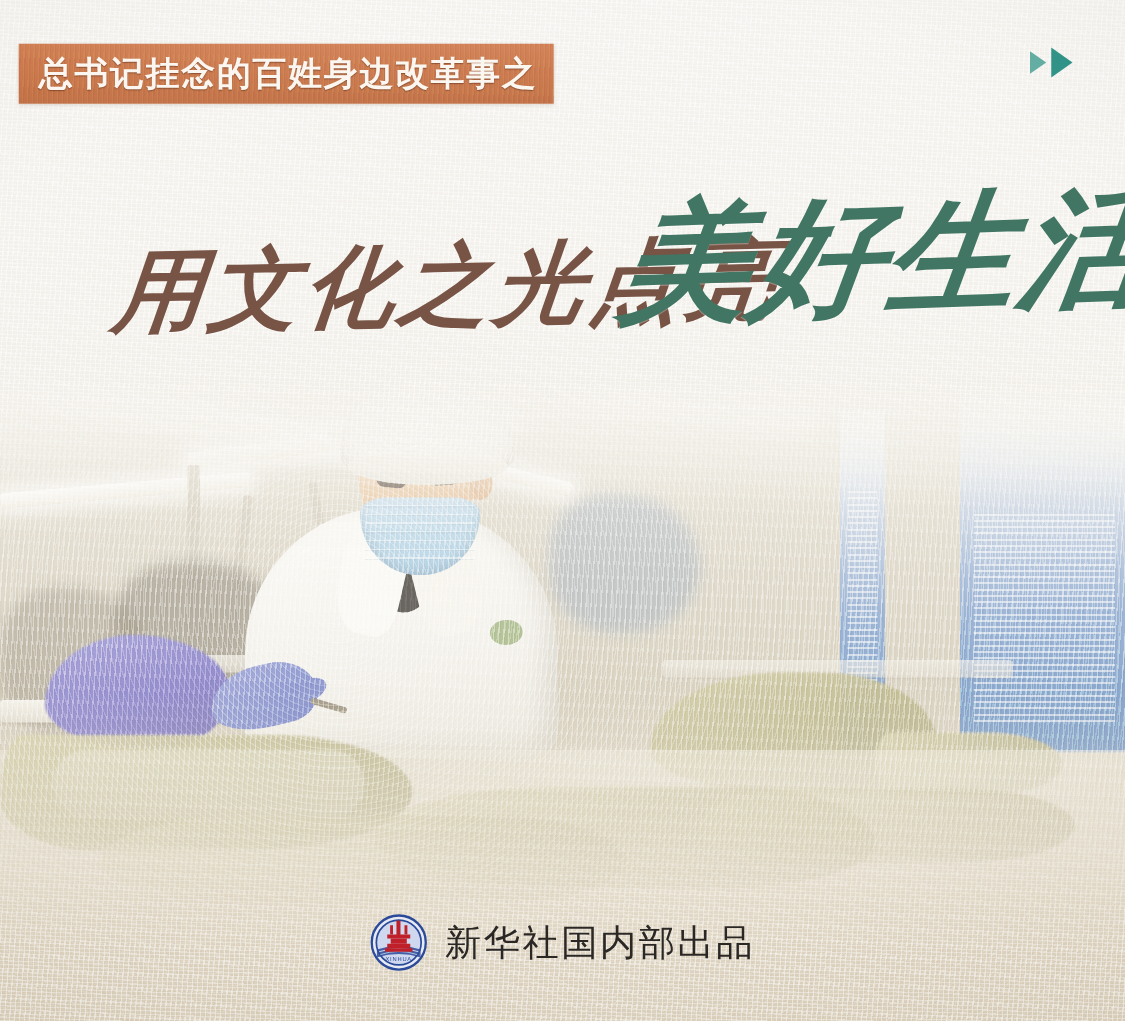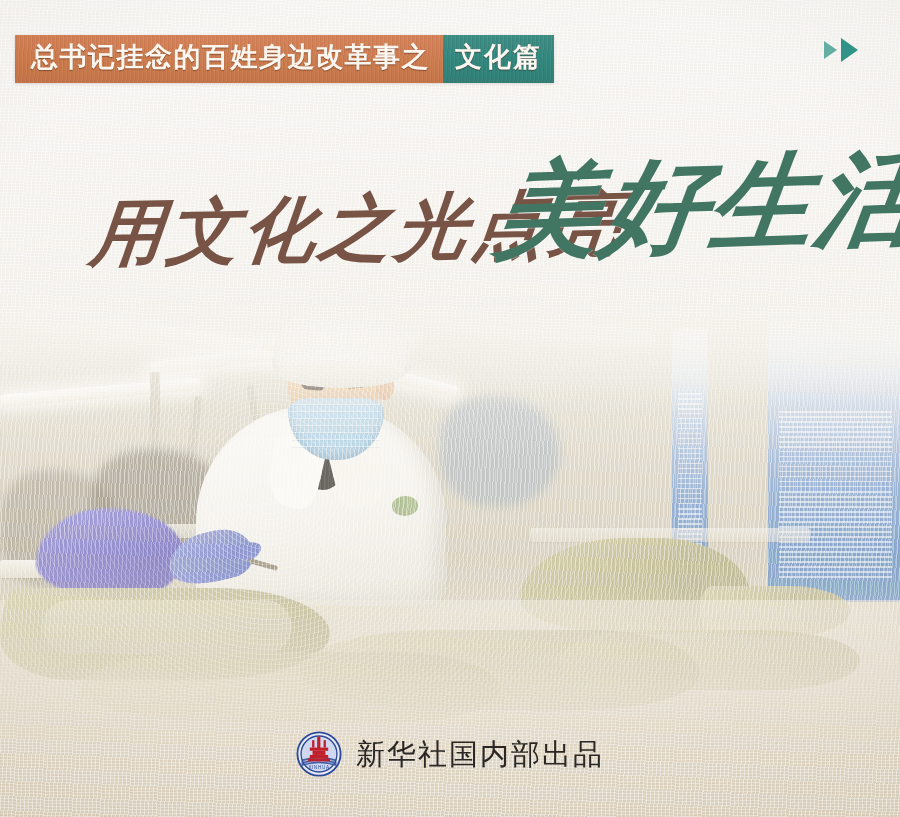--- a/index.html
+++ b/index.html
@@ -48,21 +48,21 @@
     background:linear-gradient(180deg,#17796e 0%,#0f6d62 55%,#0b655b 100%);
     padding:0 12px;
   }
   .band::after{
     content:"";position:absolute;inset:0;pointer-events:none;
     background-image:repeating-linear-gradient(92deg, rgba(255,255,255,.12) 0 1px, rgba(0,0,0,.09) 1px 2px, rgba(255,255,255,0) 2px 4px);
     mix-blend-mode:overlay;opacity:.75;
   }
   .band .txt{
     position:relative;z-index:2;color:#fbf6ef;font-size:27px;font-weight:700;letter-spacing:1.5px;
-    font-family:Liberation Mono, monospace;
+    font-family:Liberation Serif, serif;
     text-shadow:0 1px 1px rgba(60,25,10,.45);white-space:nowrap;line-height:1;
   }
   .band.teal .txt{letter-spacing:2px;}
 
   
   #arrows{position:absolute;right:42px;top:38px;display:flex;align-items:center;gap:4px;}
   .tri{width:0;height:0;border-style:solid;}
   .tri.small{border-width:9px 0 9px 13px;border-color:transparent transparent transparent #49a094;}
   .tri.big{border-width:12px 0 12px 17px;border-color:transparent transparent transparent #0e8275;}
 
@@ -265,23 +265,20 @@
 <body>
 
 <div id="poster">
 
   <div class="grain g1"></div>
   <div class="grain g2"></div>
 
   <div id="banner">
     <div class="band orange">
       <span class="txt">总书记挂念的百姓身边改革事之</span>
-    </div>
-    <div class="band teal">
-      <span class="txt">文化篇</span>
     </div>
   </div>
 
   <div id="arrows">
     <span class="tri small"></span>
     <span class="tri big"></span>
   </div>
 
   <div id="headline">
     <div class="calli" id="calli-brown">用文化之光点亮</div>

